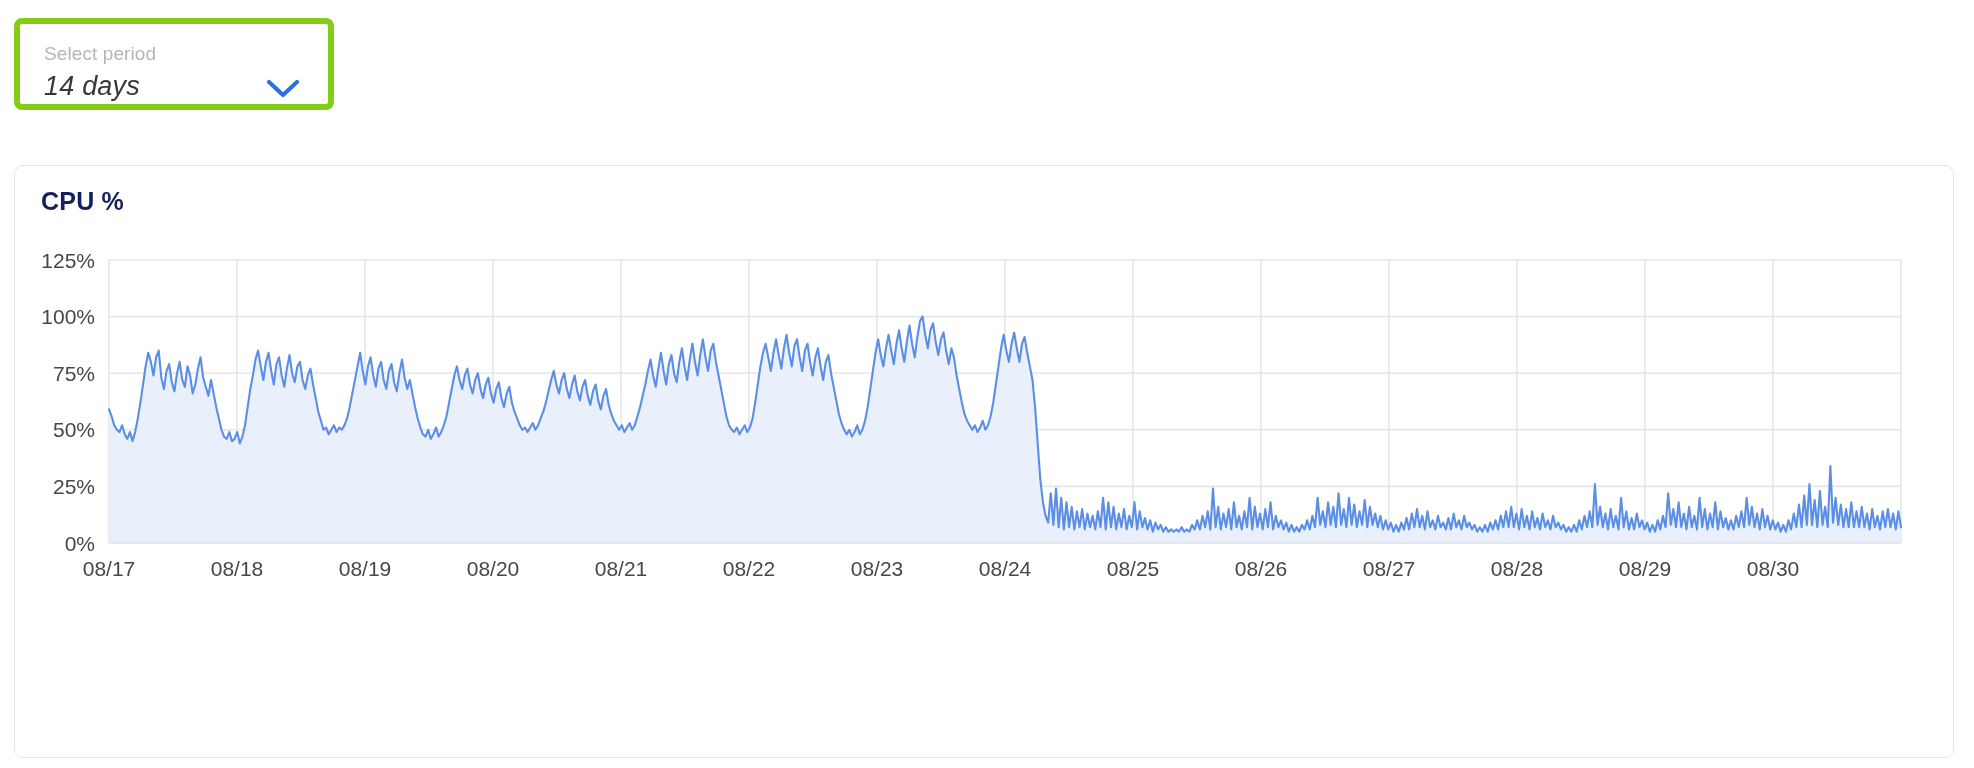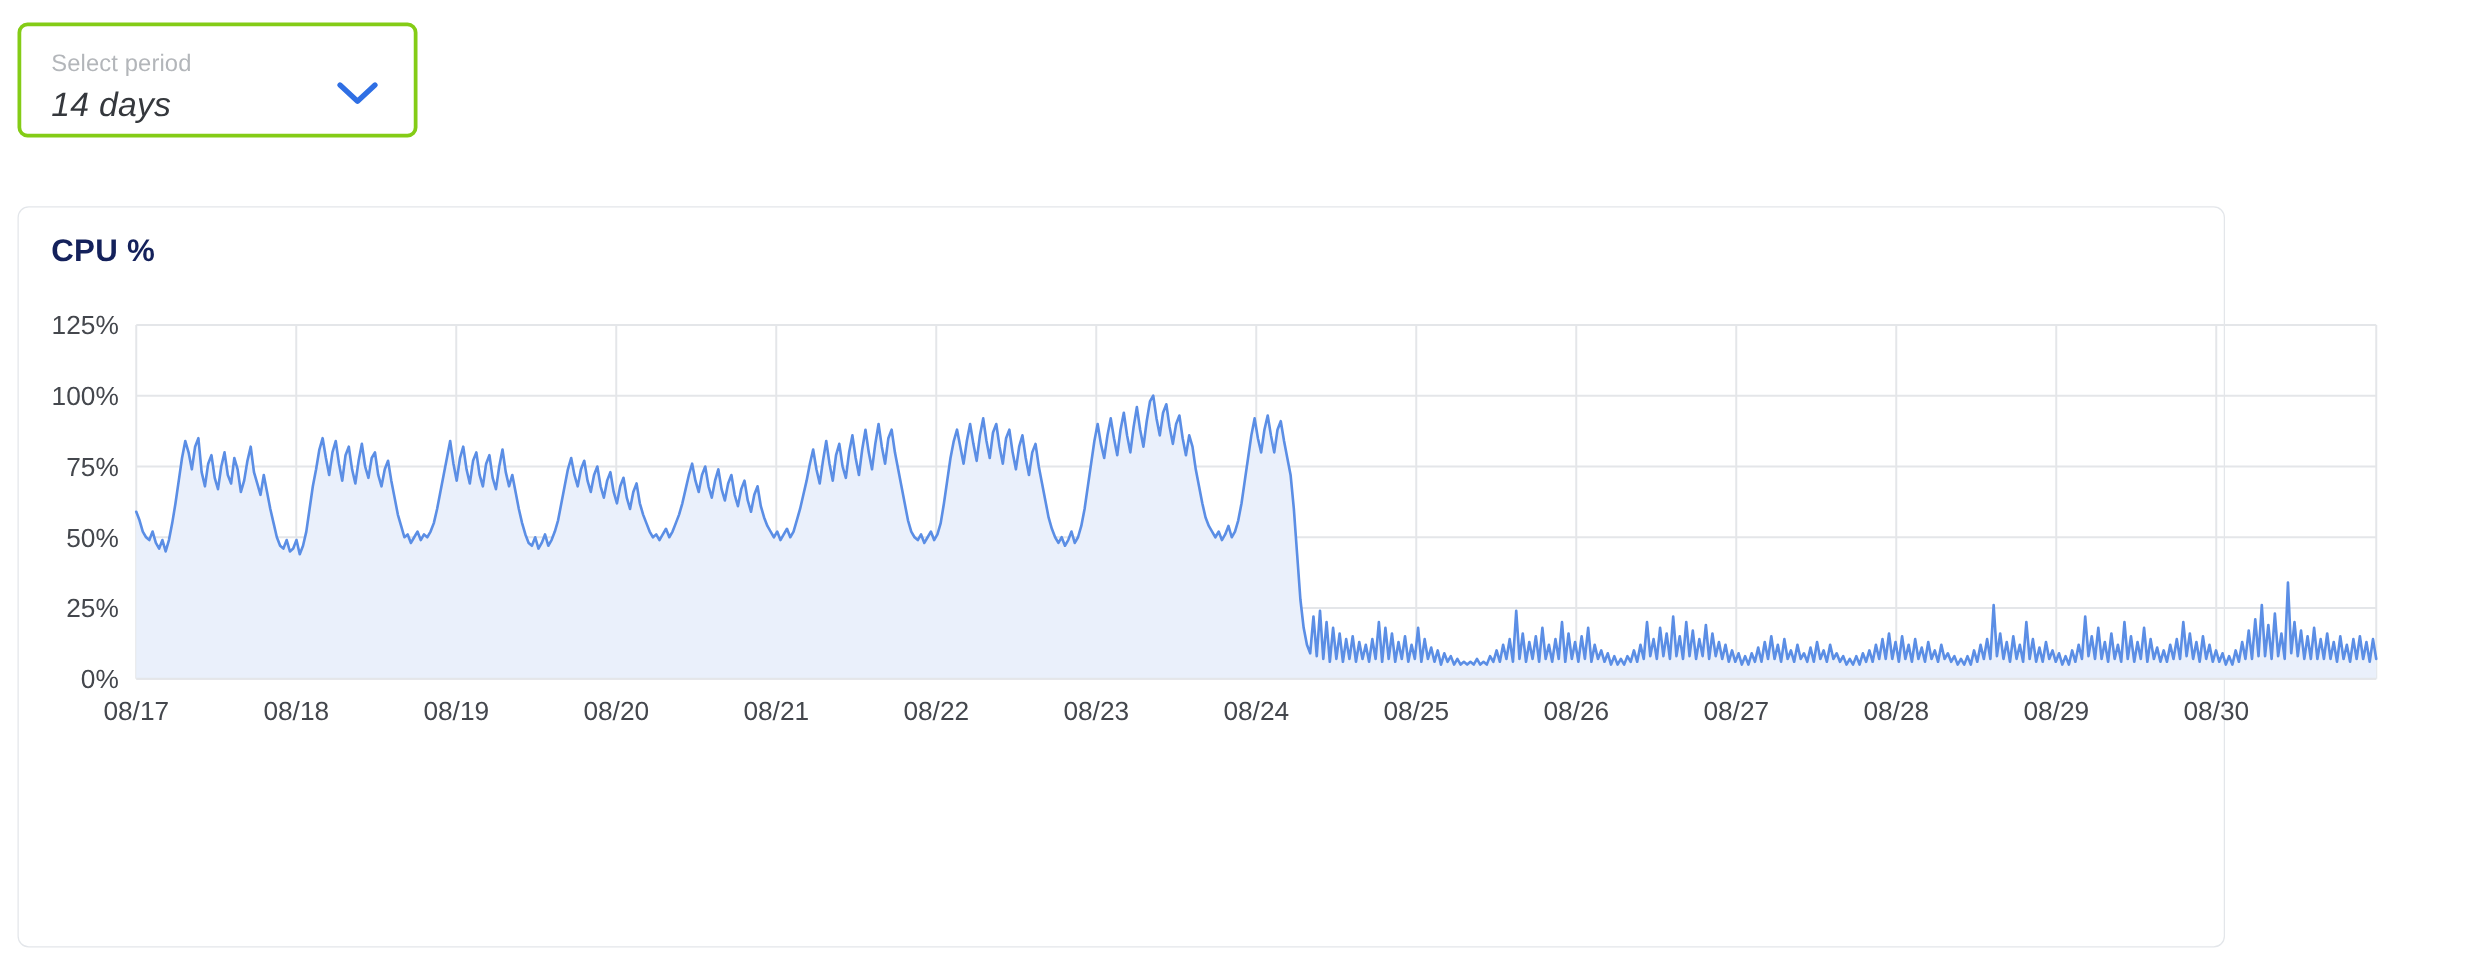--- a/index.html
+++ b/index.html
@@ -14,26 +14,26 @@
   }
 
   
   .period-select {
     position: absolute;
     left: 14px;
     top: 18px;
     width: 320px;
     height: 92px;
     box-sizing: border-box;
-    border: 3px solid #84cc16;
+    border: 6px solid #84cc16;
     border-radius: 8px;
     background: #ffffff;
     padding: 13px 18px 0 24px;
     display: flex;
-    align-items: center;
+    align-items: flex-end;
     justify-content: space-between;
     cursor: pointer;
   }
   .period-texts { display: flex; flex-direction: column; }
   .period-label {
     font-size: 19px;
     color: #b3b6ba;
     line-height: 26px;
     letter-spacing: .1px;
   }
@@ -49,21 +49,21 @@
     margin-top: 14px;
     margin-right: 10px;
     display: block;
   }
 
   
   .chart-card {
     position: absolute;
     left: 14px;
     top: 165px;
-    width: 1766px;
+    width: 1940px;
     height: 593px;
     box-sizing: border-box;
     border: 1px solid #e3e6ea;
     border-radius: 9px;
     background: #ffffff;
   }
   .chart-title {
     position: absolute;
     left: 26px;
     top: 21px;

